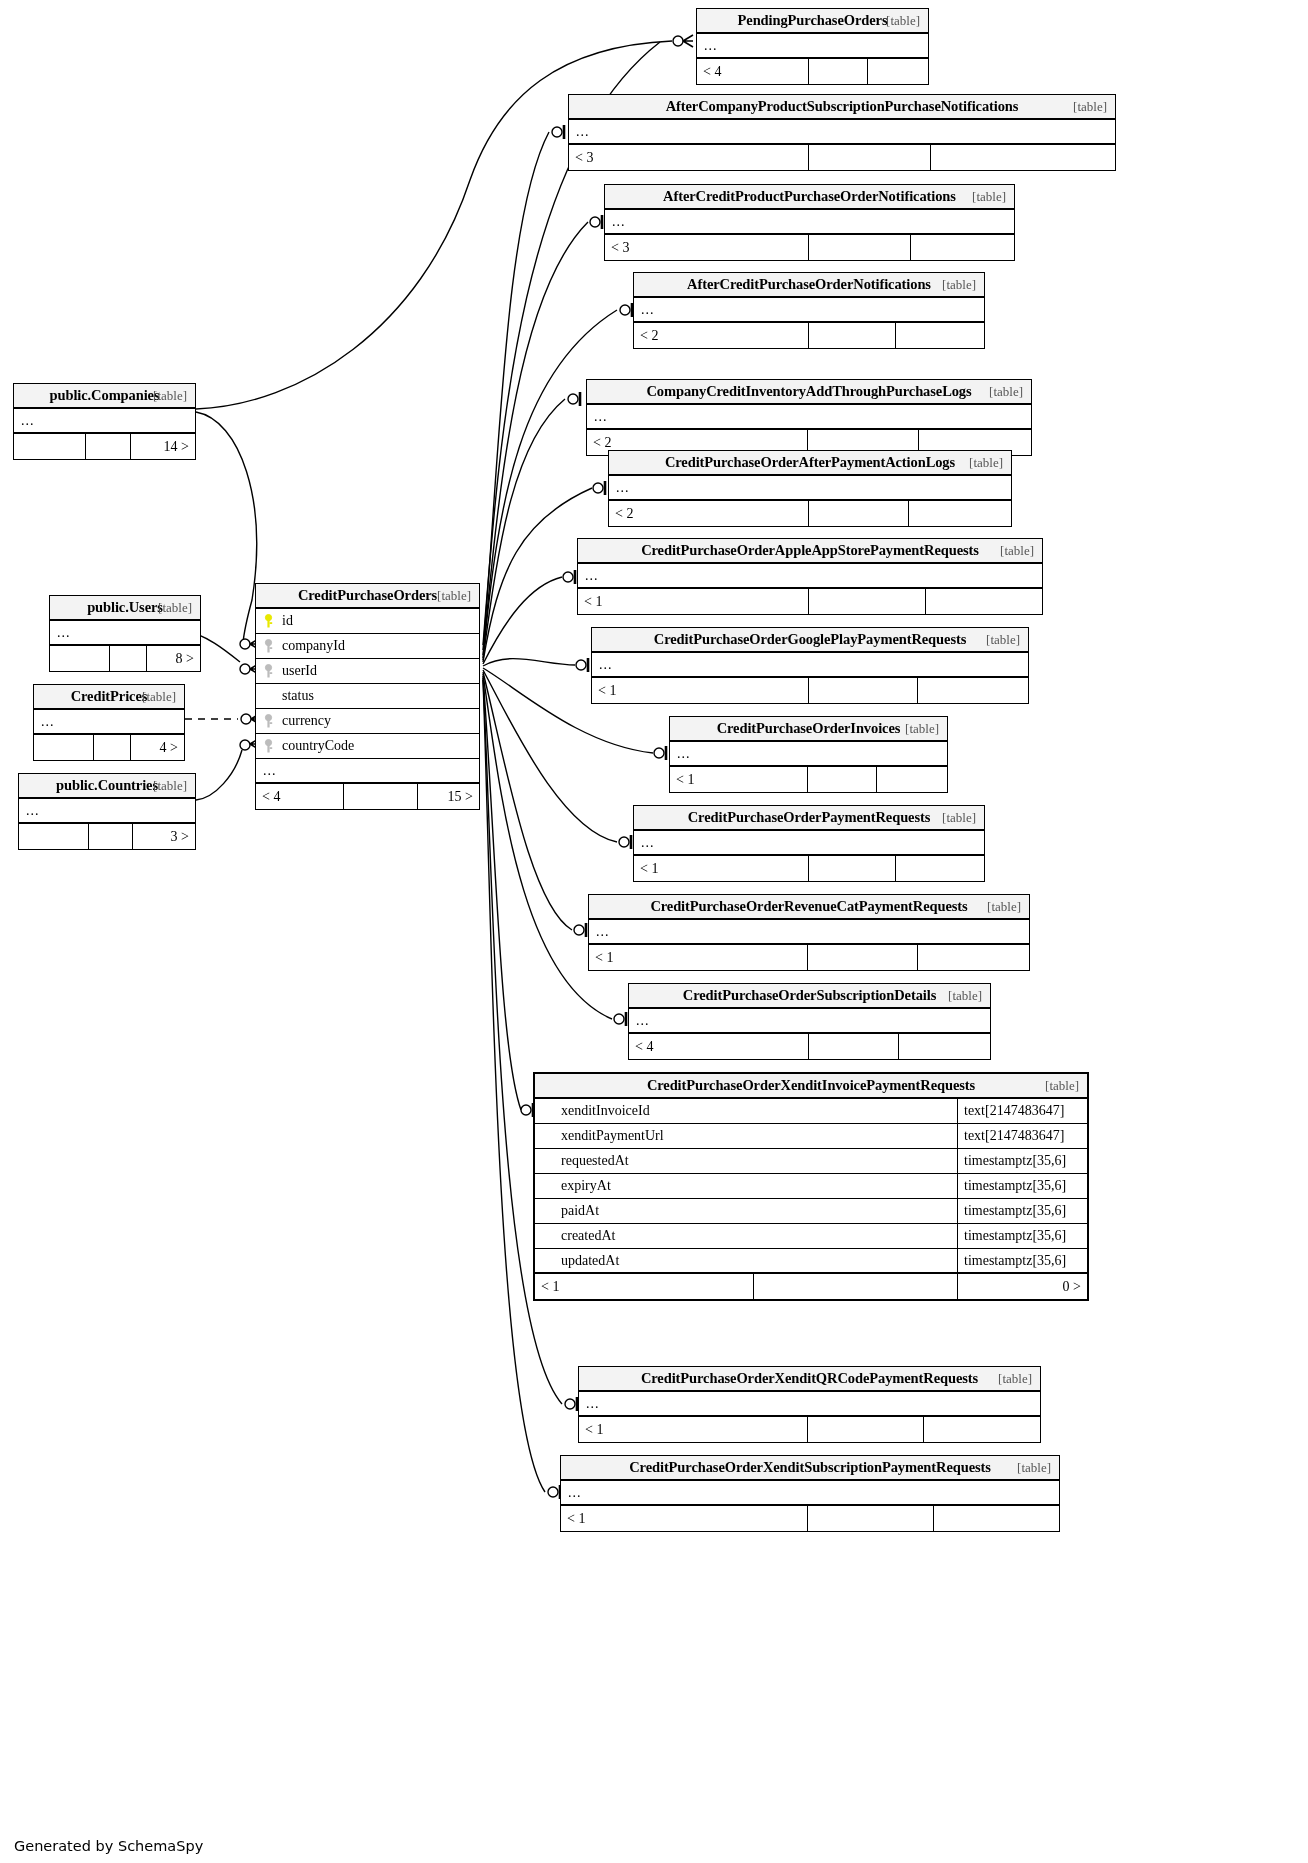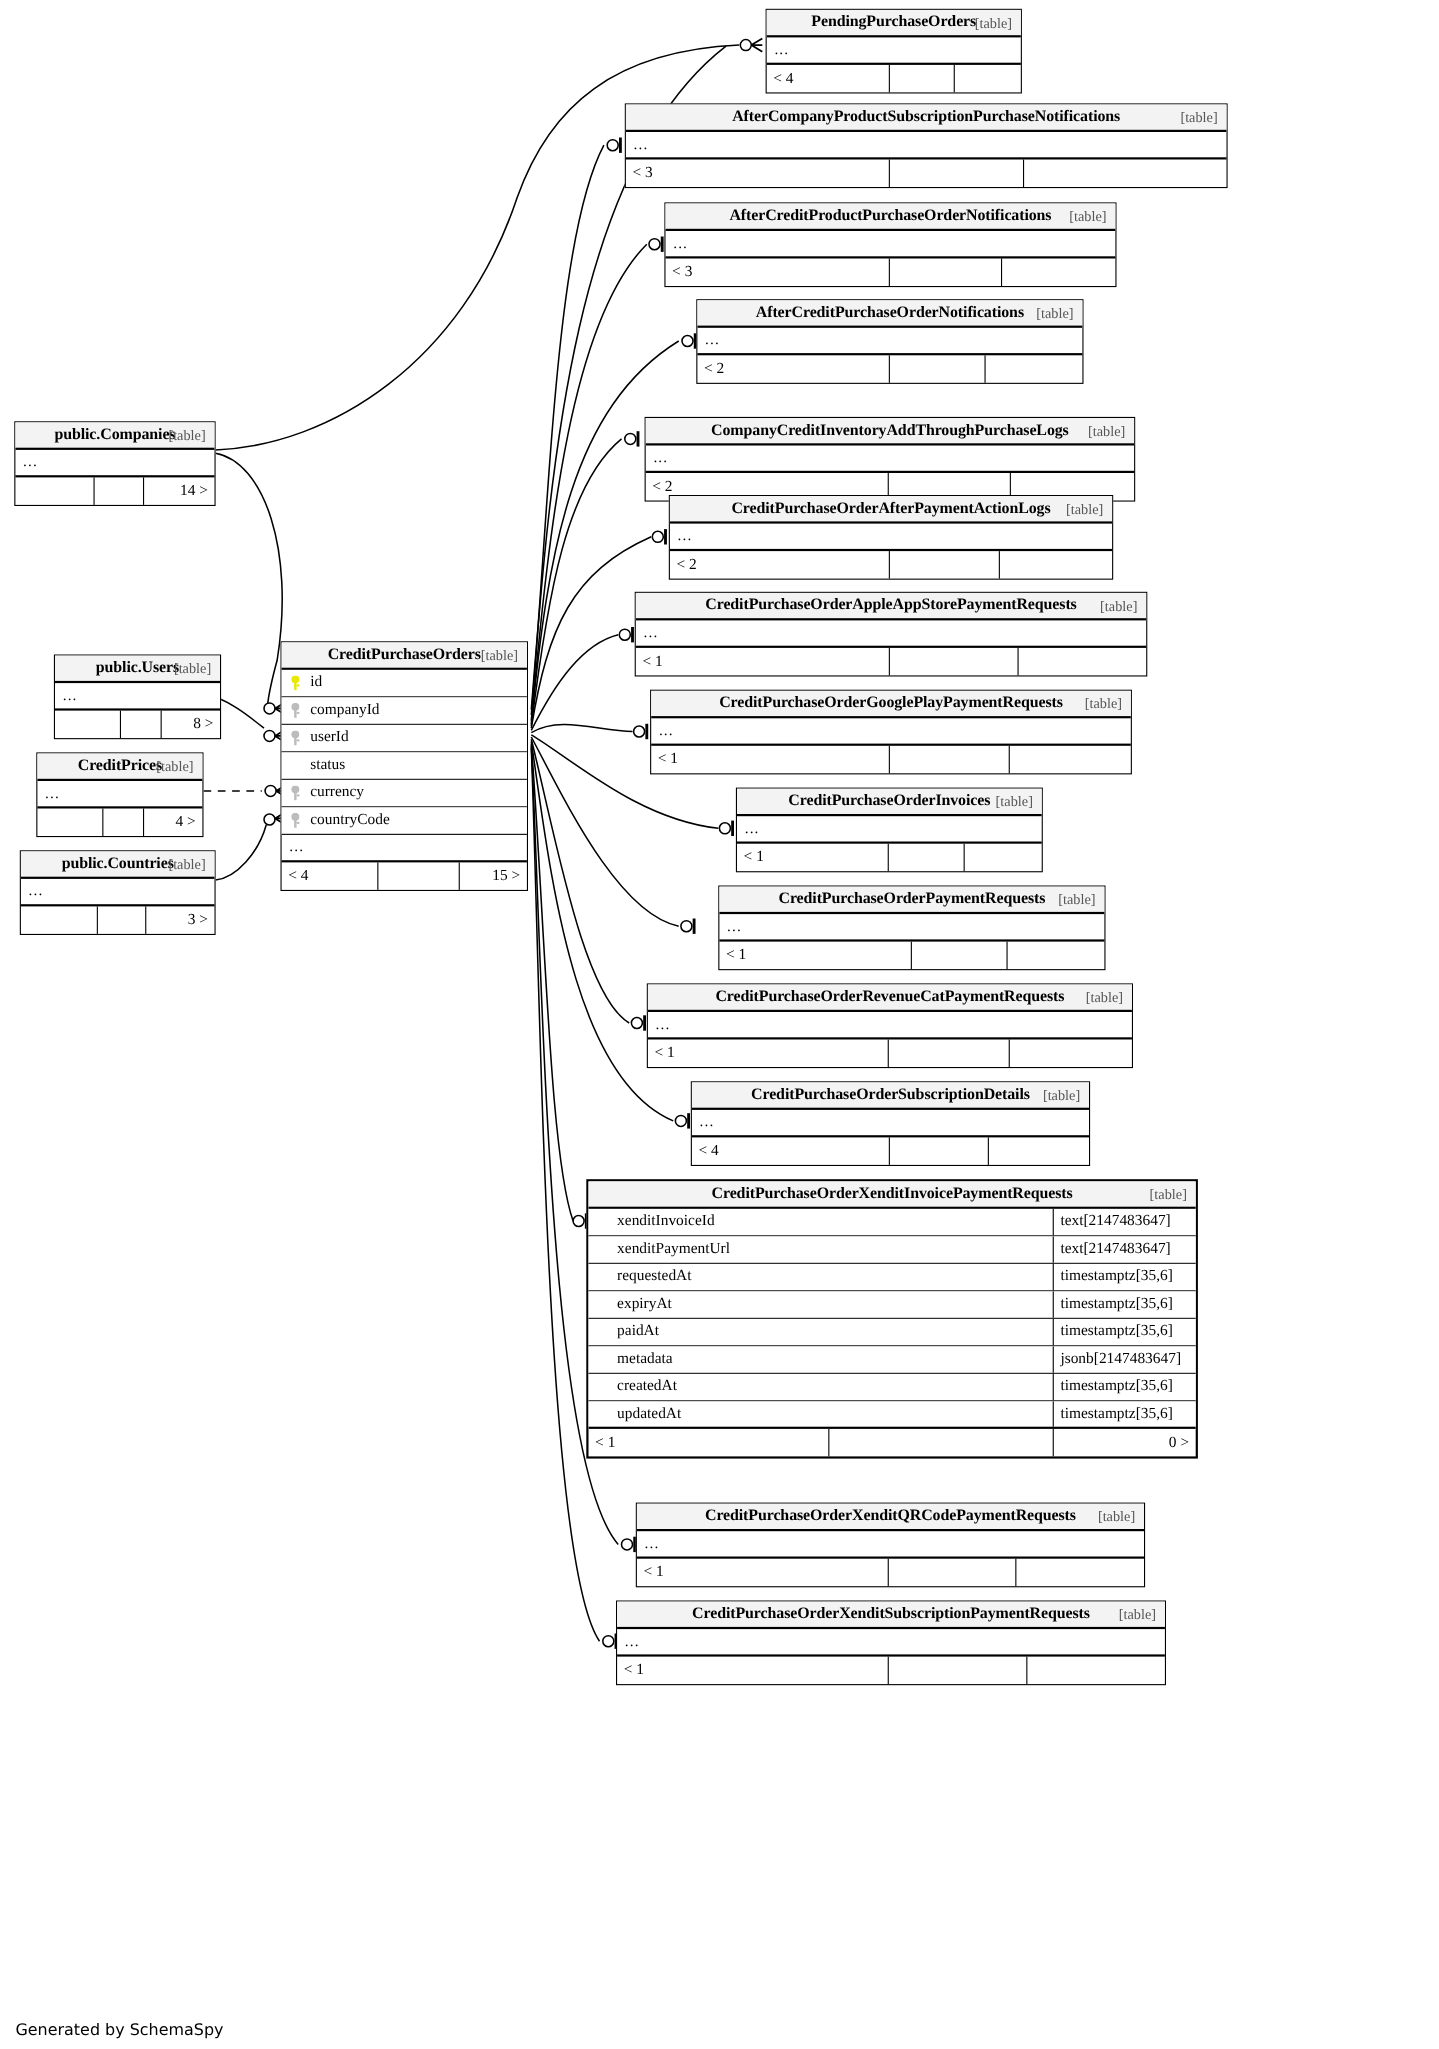--- a/index.html
+++ b/index.html
@@ -350,21 +350,21 @@
           <span class="tn-title">CreditPurchaseOrderInvoices</span>
           <span class="tn-tag">[table]</span>
         </div>
         <div class="tn-ellipsis">...</div>
         <div class="tn-foot">
           <div class="fcell fleft" style="width:139px">&lt; 1</div>
           <div class="fcell fleft" style="width:70px"></div>
           <div class="fcell fright" style="width:70px"></div>
         </div>
       </div>
-      <div class="table-node" style="left: 633px; top: 805px; width: 352px; margin-left: 20px;">
+      <div class="table-node" style="left: 633px; top: 805px; width: 352px;">
         <div class="tn-head">
           <span class="tn-title">CreditPurchaseOrderPaymentRequests</span>
           <span class="tn-tag">[table]</span>
         </div>
         <div class="tn-ellipsis">...</div>
         <div class="tn-foot">
           <div class="fcell fleft" style="width:176px">&lt; 1</div>
           <div class="fcell fleft" style="width:88px"></div>
           <div class="fcell fright" style="width:88px"></div>
         </div>
@@ -415,25 +415,20 @@
         </div>
         <div class="tn-row">
           <span class="keyicon spacer"></span>
           <span class="colname">expiryAt</span>
           <span class="coltype" style="width:130px">timestamptz[35,6]</span>
         </div>
         <div class="tn-row">
           <span class="keyicon spacer"></span>
           <span class="colname">paidAt</span>
           <span class="coltype" style="width:130px">timestamptz[35,6]</span>
-        </div>
-        <div class="tn-row">
-          <span class="keyicon spacer"></span>
-          <span class="colname">metadata</span>
-          <span class="coltype" style="width:130px">jsonb[2147483647]</span>
         </div>
         <div class="tn-row">
           <span class="keyicon spacer"></span>
           <span class="colname">createdAt</span>
           <span class="coltype" style="width:130px">timestamptz[35,6]</span>
         </div>
         <div class="tn-row thick">
           <span class="keyicon spacer"></span>
           <span class="colname">updatedAt</span>
           <span class="coltype" style="width:130px">timestamptz[35,6]</span>

